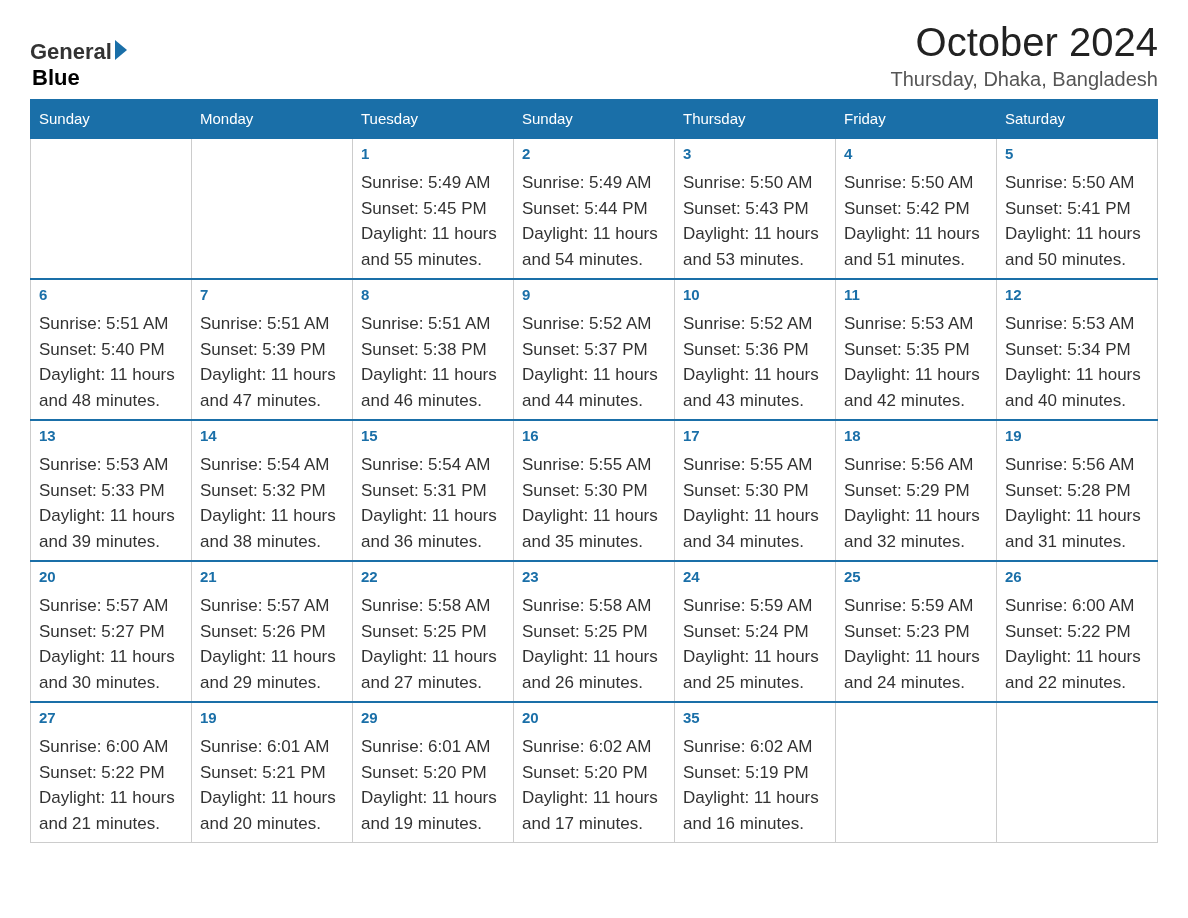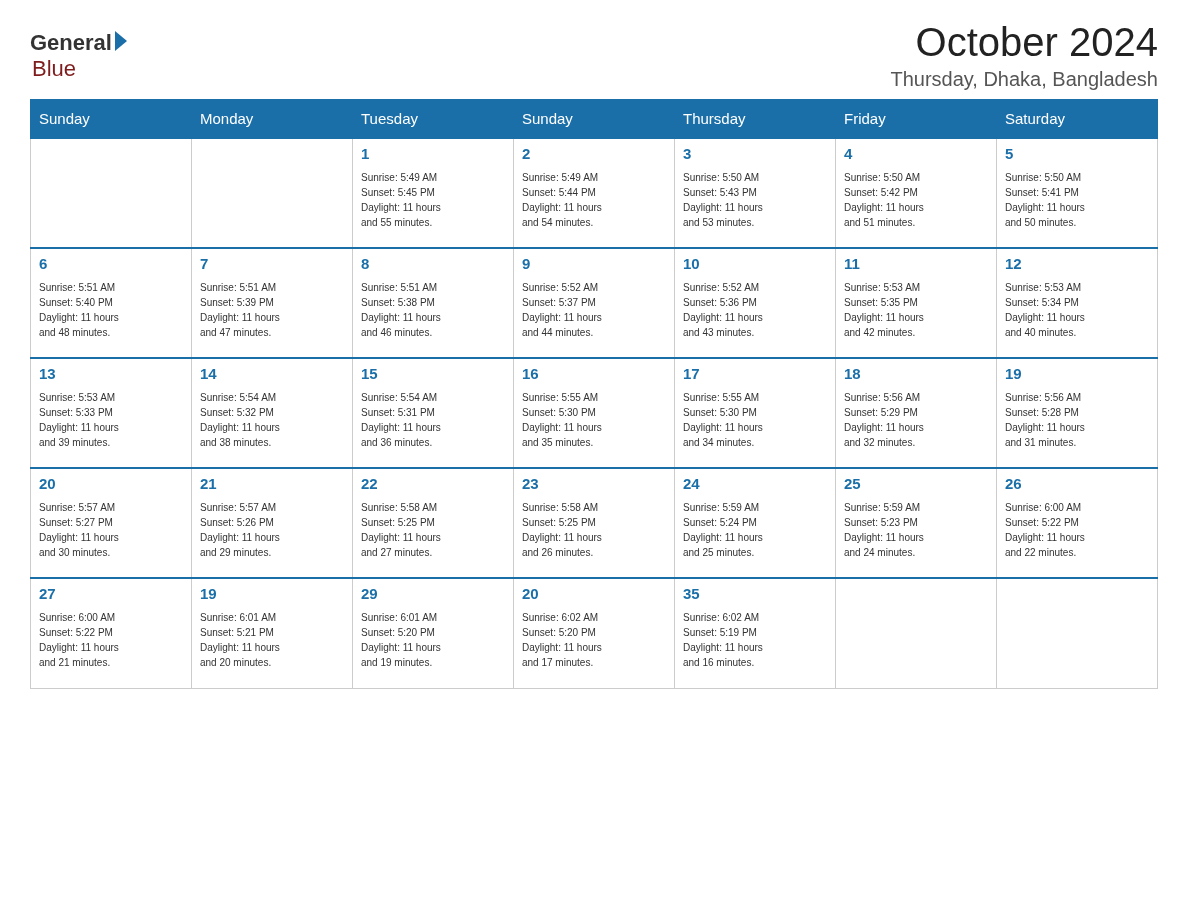--- a/index.html
+++ b/index.html
@@ -6,31 +6,31 @@
     body {
       font-family: Arial, sans-serif;
       background: #fff;
       padding: 20px 30px;
       width: 1188px;
       min-height: 918px;
     }
     .header-section {
       display: flex;
       justify-content: space-between;
-      align-items: center;
+      align-items: flex-end;
     }
     .logo-text-general {
       font-size: 22px;
       font-weight: bold;
       color: #333;
     }
     .logo-text-blue {
       font-size: 22px;
-      font-weight: normal;
-      color: #7f1d1d;
+      font-weight: bold;
+      color: #000000;
     }
     .logo-arrow {
       width: 0;
       height: 0;
       border-left: 12px solid #1a6fa8;
       border-top: 10px solid transparent;
       border-bottom: 10px solid transparent;
       margin-left: 3px;
       margin-top: -4px;
     }
@@ -81,21 +81,21 @@
       background: #fff;
     }
     .day-number {
       font-size: 15px;
       color: #1a6fa8;
       font-weight: bold;
       display: block;
       margin-bottom: 3px;
     }
     .day-info {
-      font-size: 10px;
+      font-size: 17px;
       color: #333;
       line-height: 1.5;
       margin-top: 8px;
     }
     .week-row td {
       border-top: 2px solid #1a6fa8;
     }
     .empty-cell {
       background: #fff;
     }

